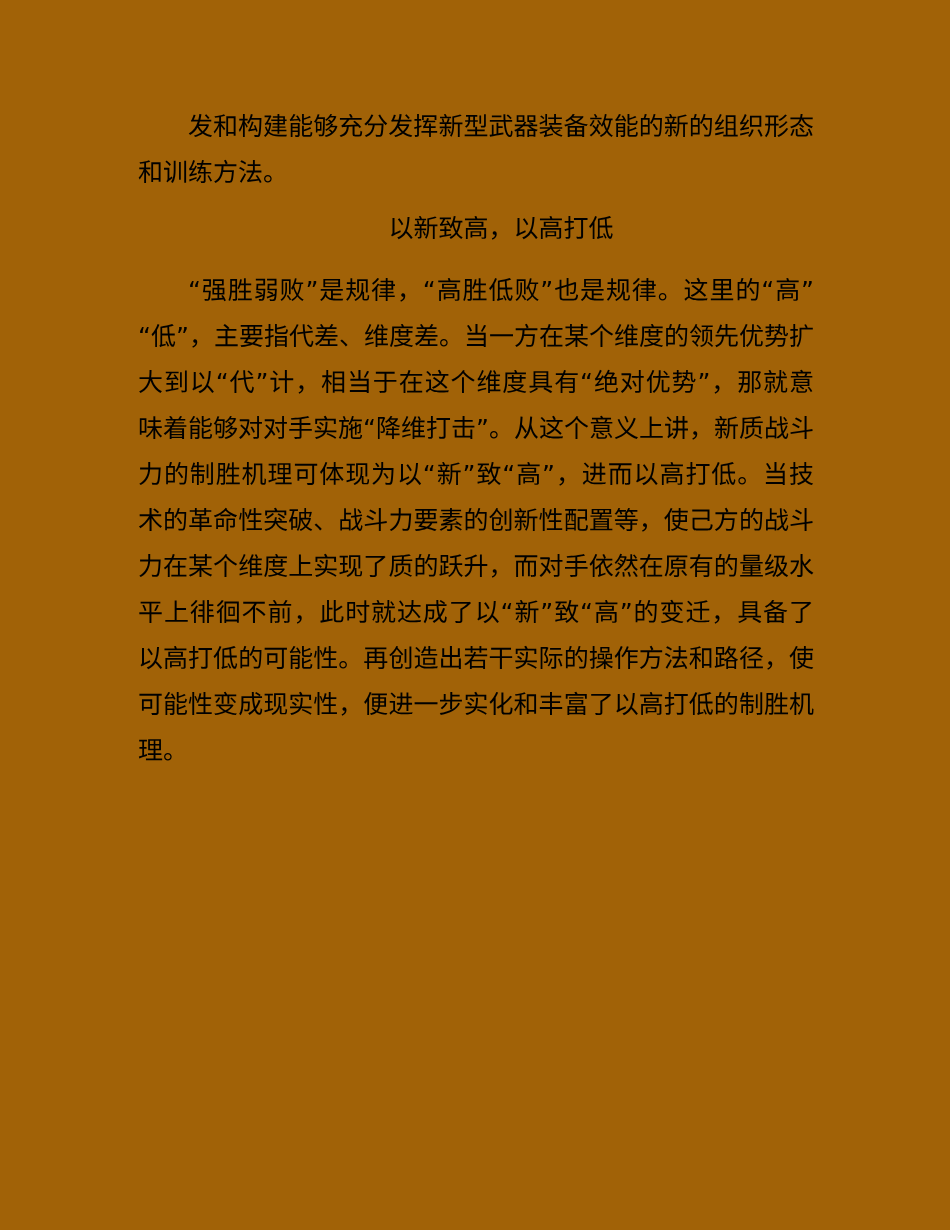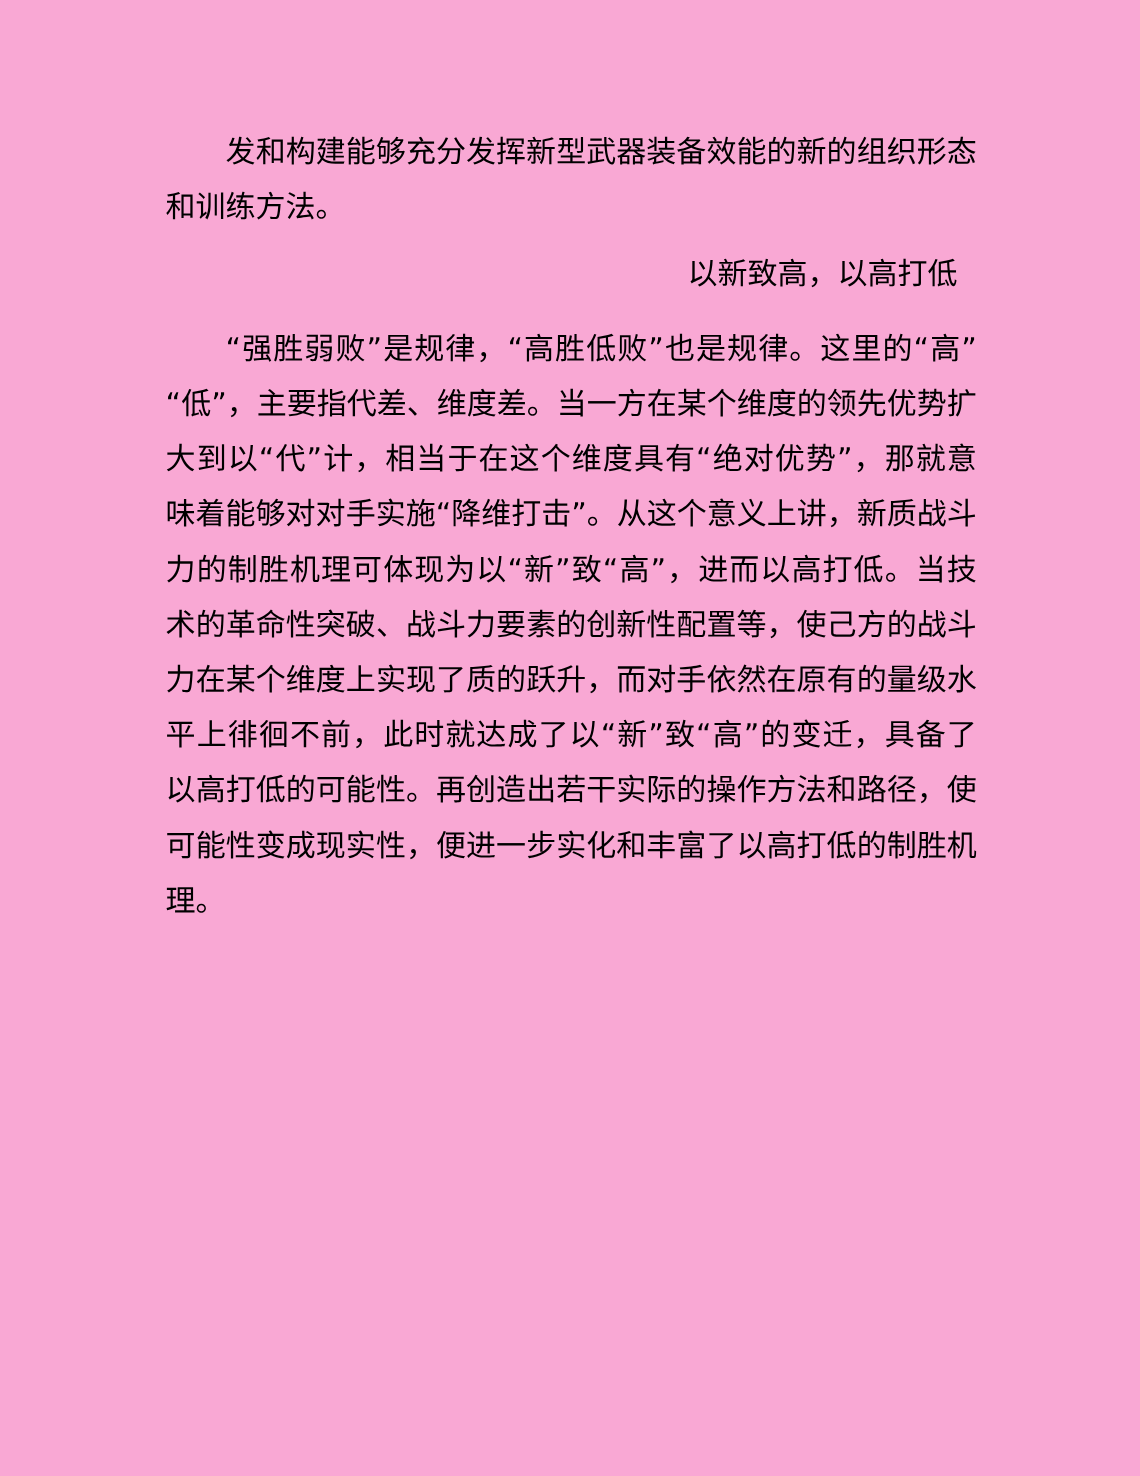--- a/index.html
+++ b/index.html
@@ -10,21 +10,21 @@
   }
 
   body {
     font-family: "DejaVu Sans", "Liberation Sans", sans-serif;
   }
 
   .page {
     position: relative;
     width: 950px;
     height: 1230px;
-    background: #f9a8d4;
+    background: #a16207;
     overflow: hidden;
     box-sizing: border-box;
   }
 
   .page-body {
     position: absolute;
     left: 138px;
     top: 104px;
     width: 676px;
   }
@@ -56,21 +56,21 @@
   }
 
   .heading {
     margin: 16px;
     padding: 0;
     color: #000000;
     font-size: 25px;
     line-height: 46px;
     font-weight: 400;
     text-indent: 50px;
-    text-align: right;
+    text-align: center;
   }
 
   .heading + .para {
     margin-top: 12px;
   }
 
   .para + .heading {
     margin-top: 10px;
   }
 </style>

